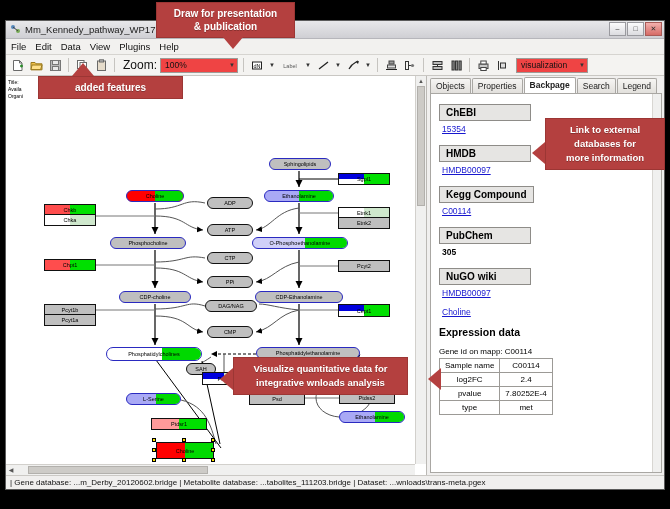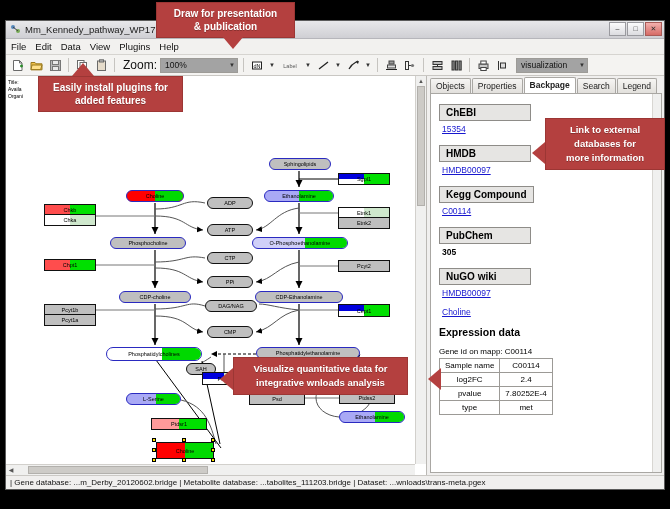--- a/index.html
+++ b/index.html
@@ -51,21 +51,21 @@
     font-size:9px; color:#111;
   }
   .tbtn {
     width:16px;height:16px; display:flex;align-items:center;justify-content:center;
     border:1px solid transparent;border-radius:2px;
   }
   .tbtn svg{display:block;}
   .tsep { width:1px;height:14px;background:#c6c4c0;margin:0 2px; }
   .zoomlabel { font-size:12px; margin-left:3px; }
   .combo {
-    height:15px; border:1px solid #9d9b97; background:#a3a3a3;
+    height:15px; border:1px solid #9d9b97; background:#ef4444;
     display:flex; align-items:center; justify-content:space-between;
     font-size:8.5px; padding:0 2px 0 4px;
   }
   .combo .arrow { font-size:6px; color:#333; }
   .zoomcombo { width:78px; }
   .viscombo { width:72px; margin-left:3px; }
   .drop-small{
     display:inline-block;width:8px;height:14px;font-size:6px;line-height:14px;text-align:center;color:#333;
   }
   
@@ -603,21 +603,20 @@
   </div>
 </div>
 
 <div class="callout" style="left:156px;top:2px;width:139px;">
   <div>Draw for presentation</div>
   <div>&amp; publication</div>
 </div>
 <div class="arrowdown" style="left:222px;top:36px;"></div>
 
 <div class="callout" style="left:38px;top:76px;width:145px;">
-  <div>Easily install plugins for</div>
   <div>added features</div>
 </div>
 <div class="arrowup" style="left:72px;top:63px;"></div>
 
 <div class="callout" style="left:545px;top:118px;width:120px;font-size:9.5px;line-height:14px;">
   <div>Link  to external</div>
   <div>databases  for</div>
   <div>more information</div>
 </div>
 <div class="arrowleft" style="left:532px;top:142px;"></div>

